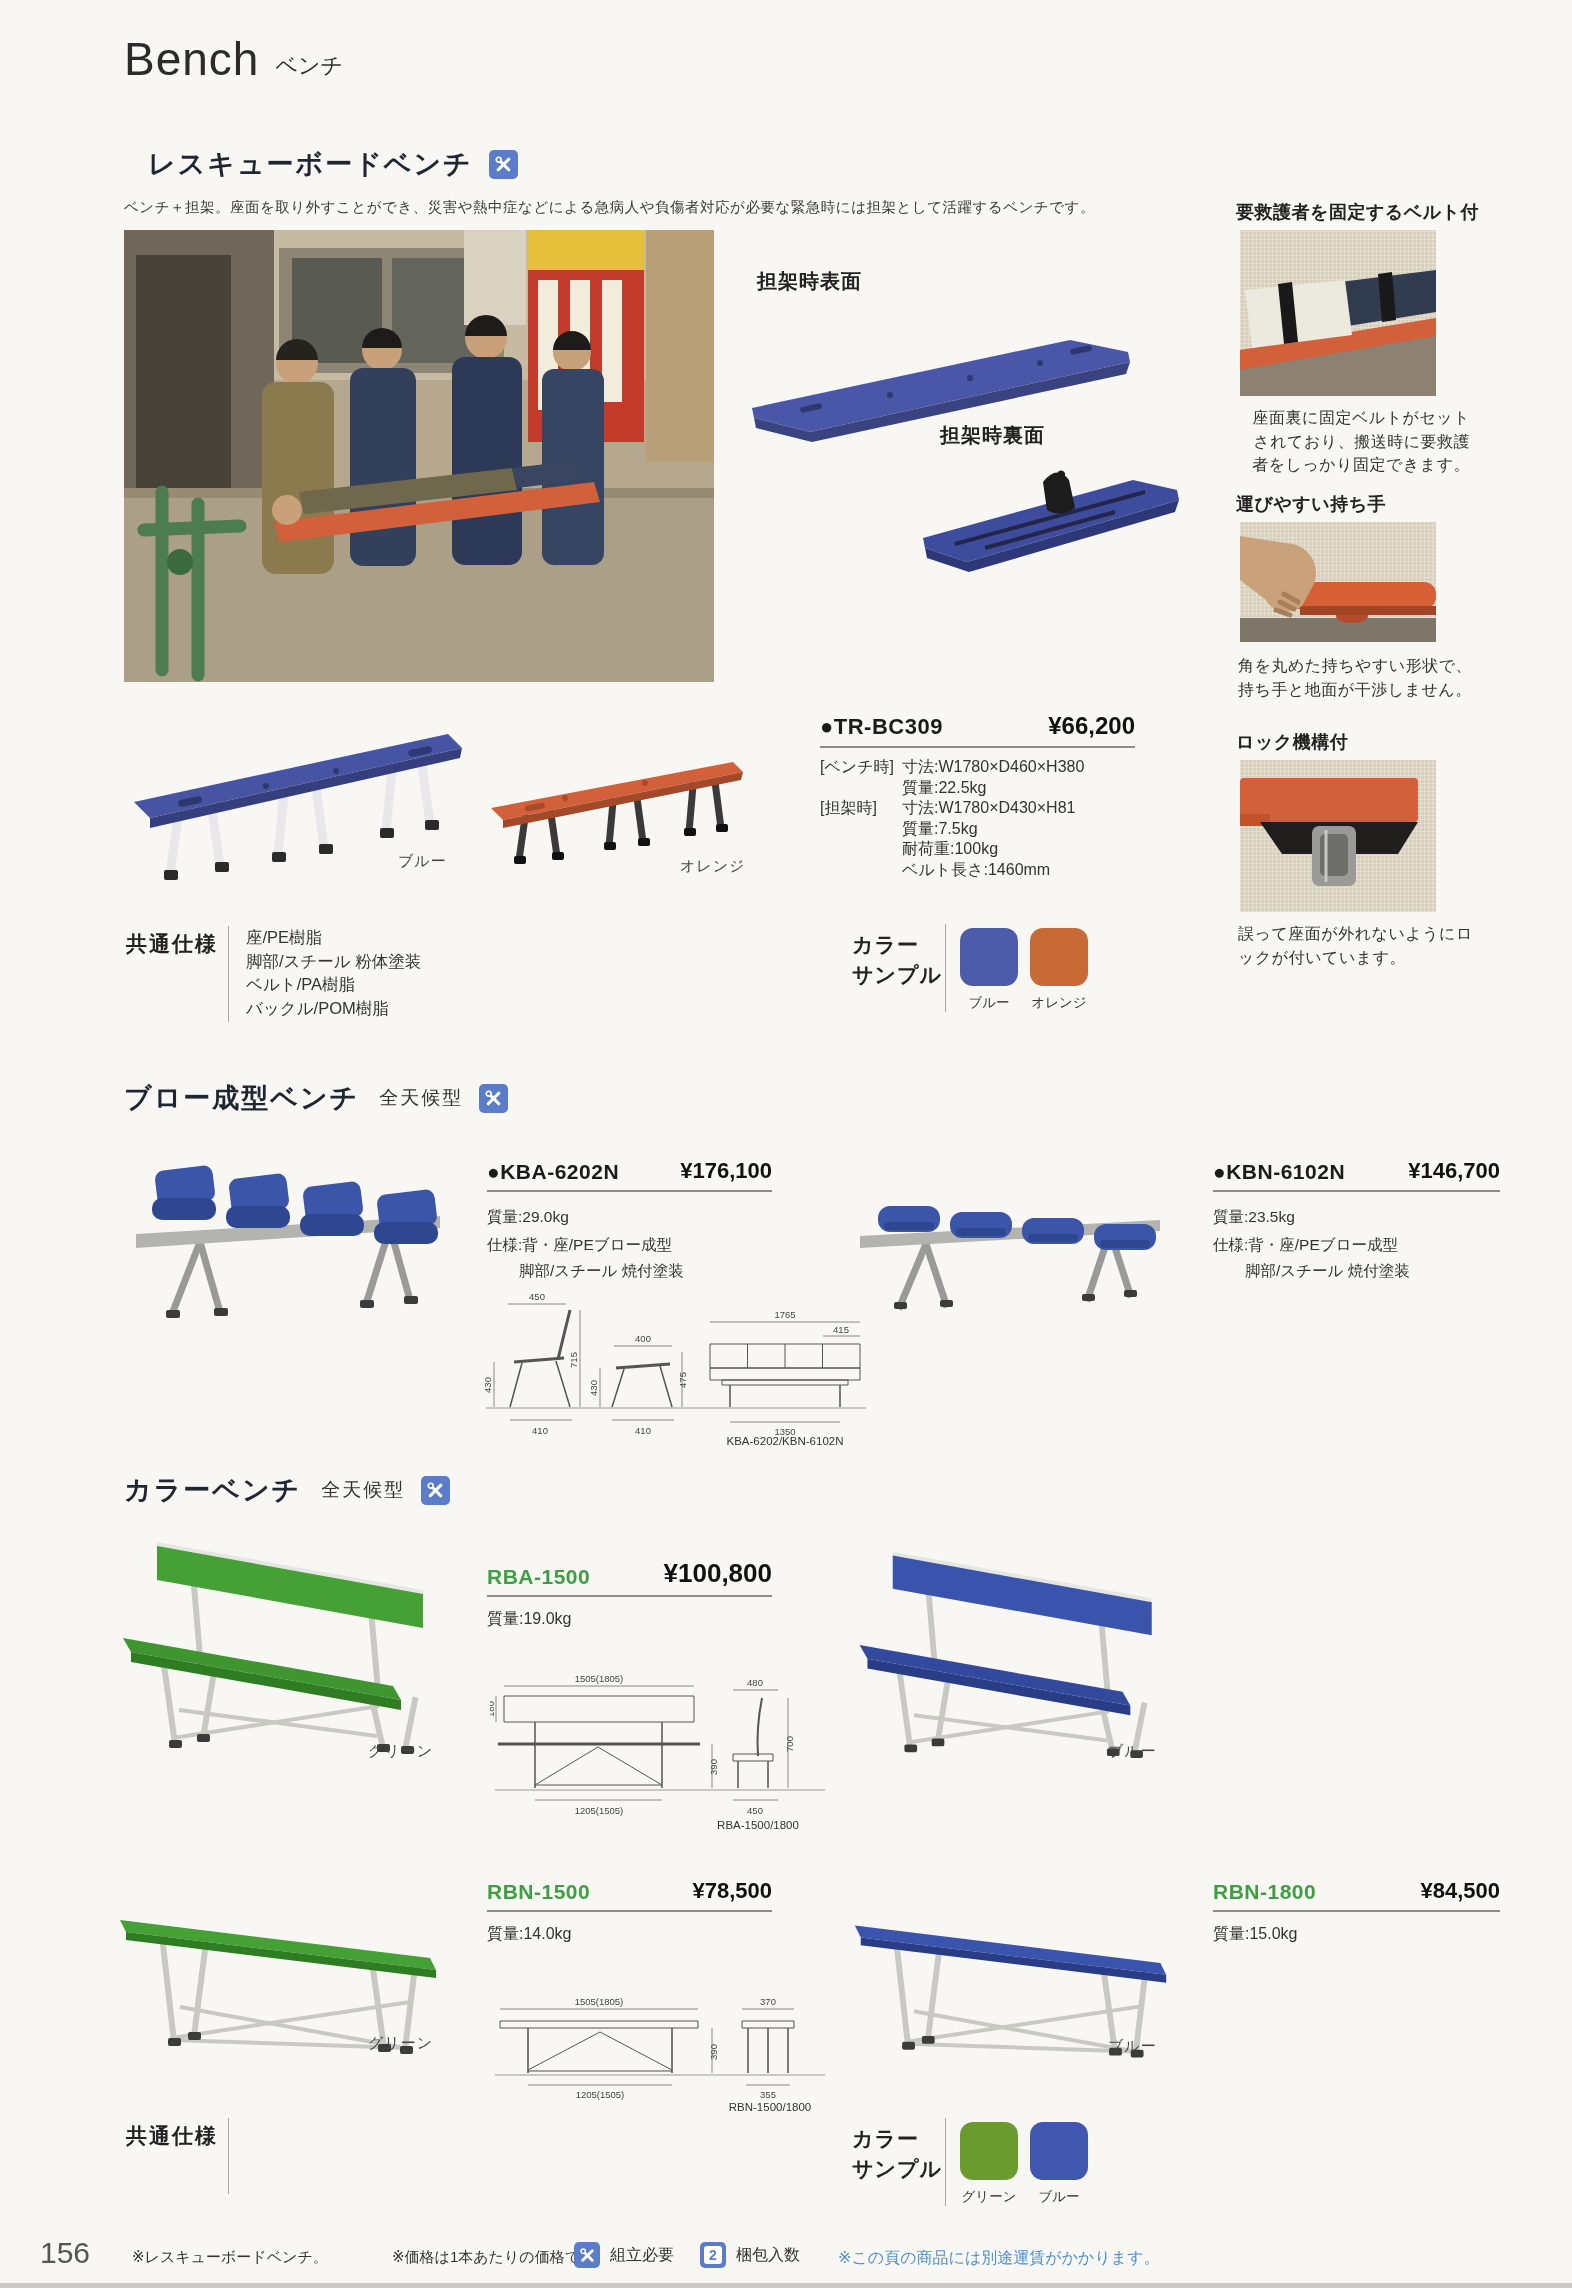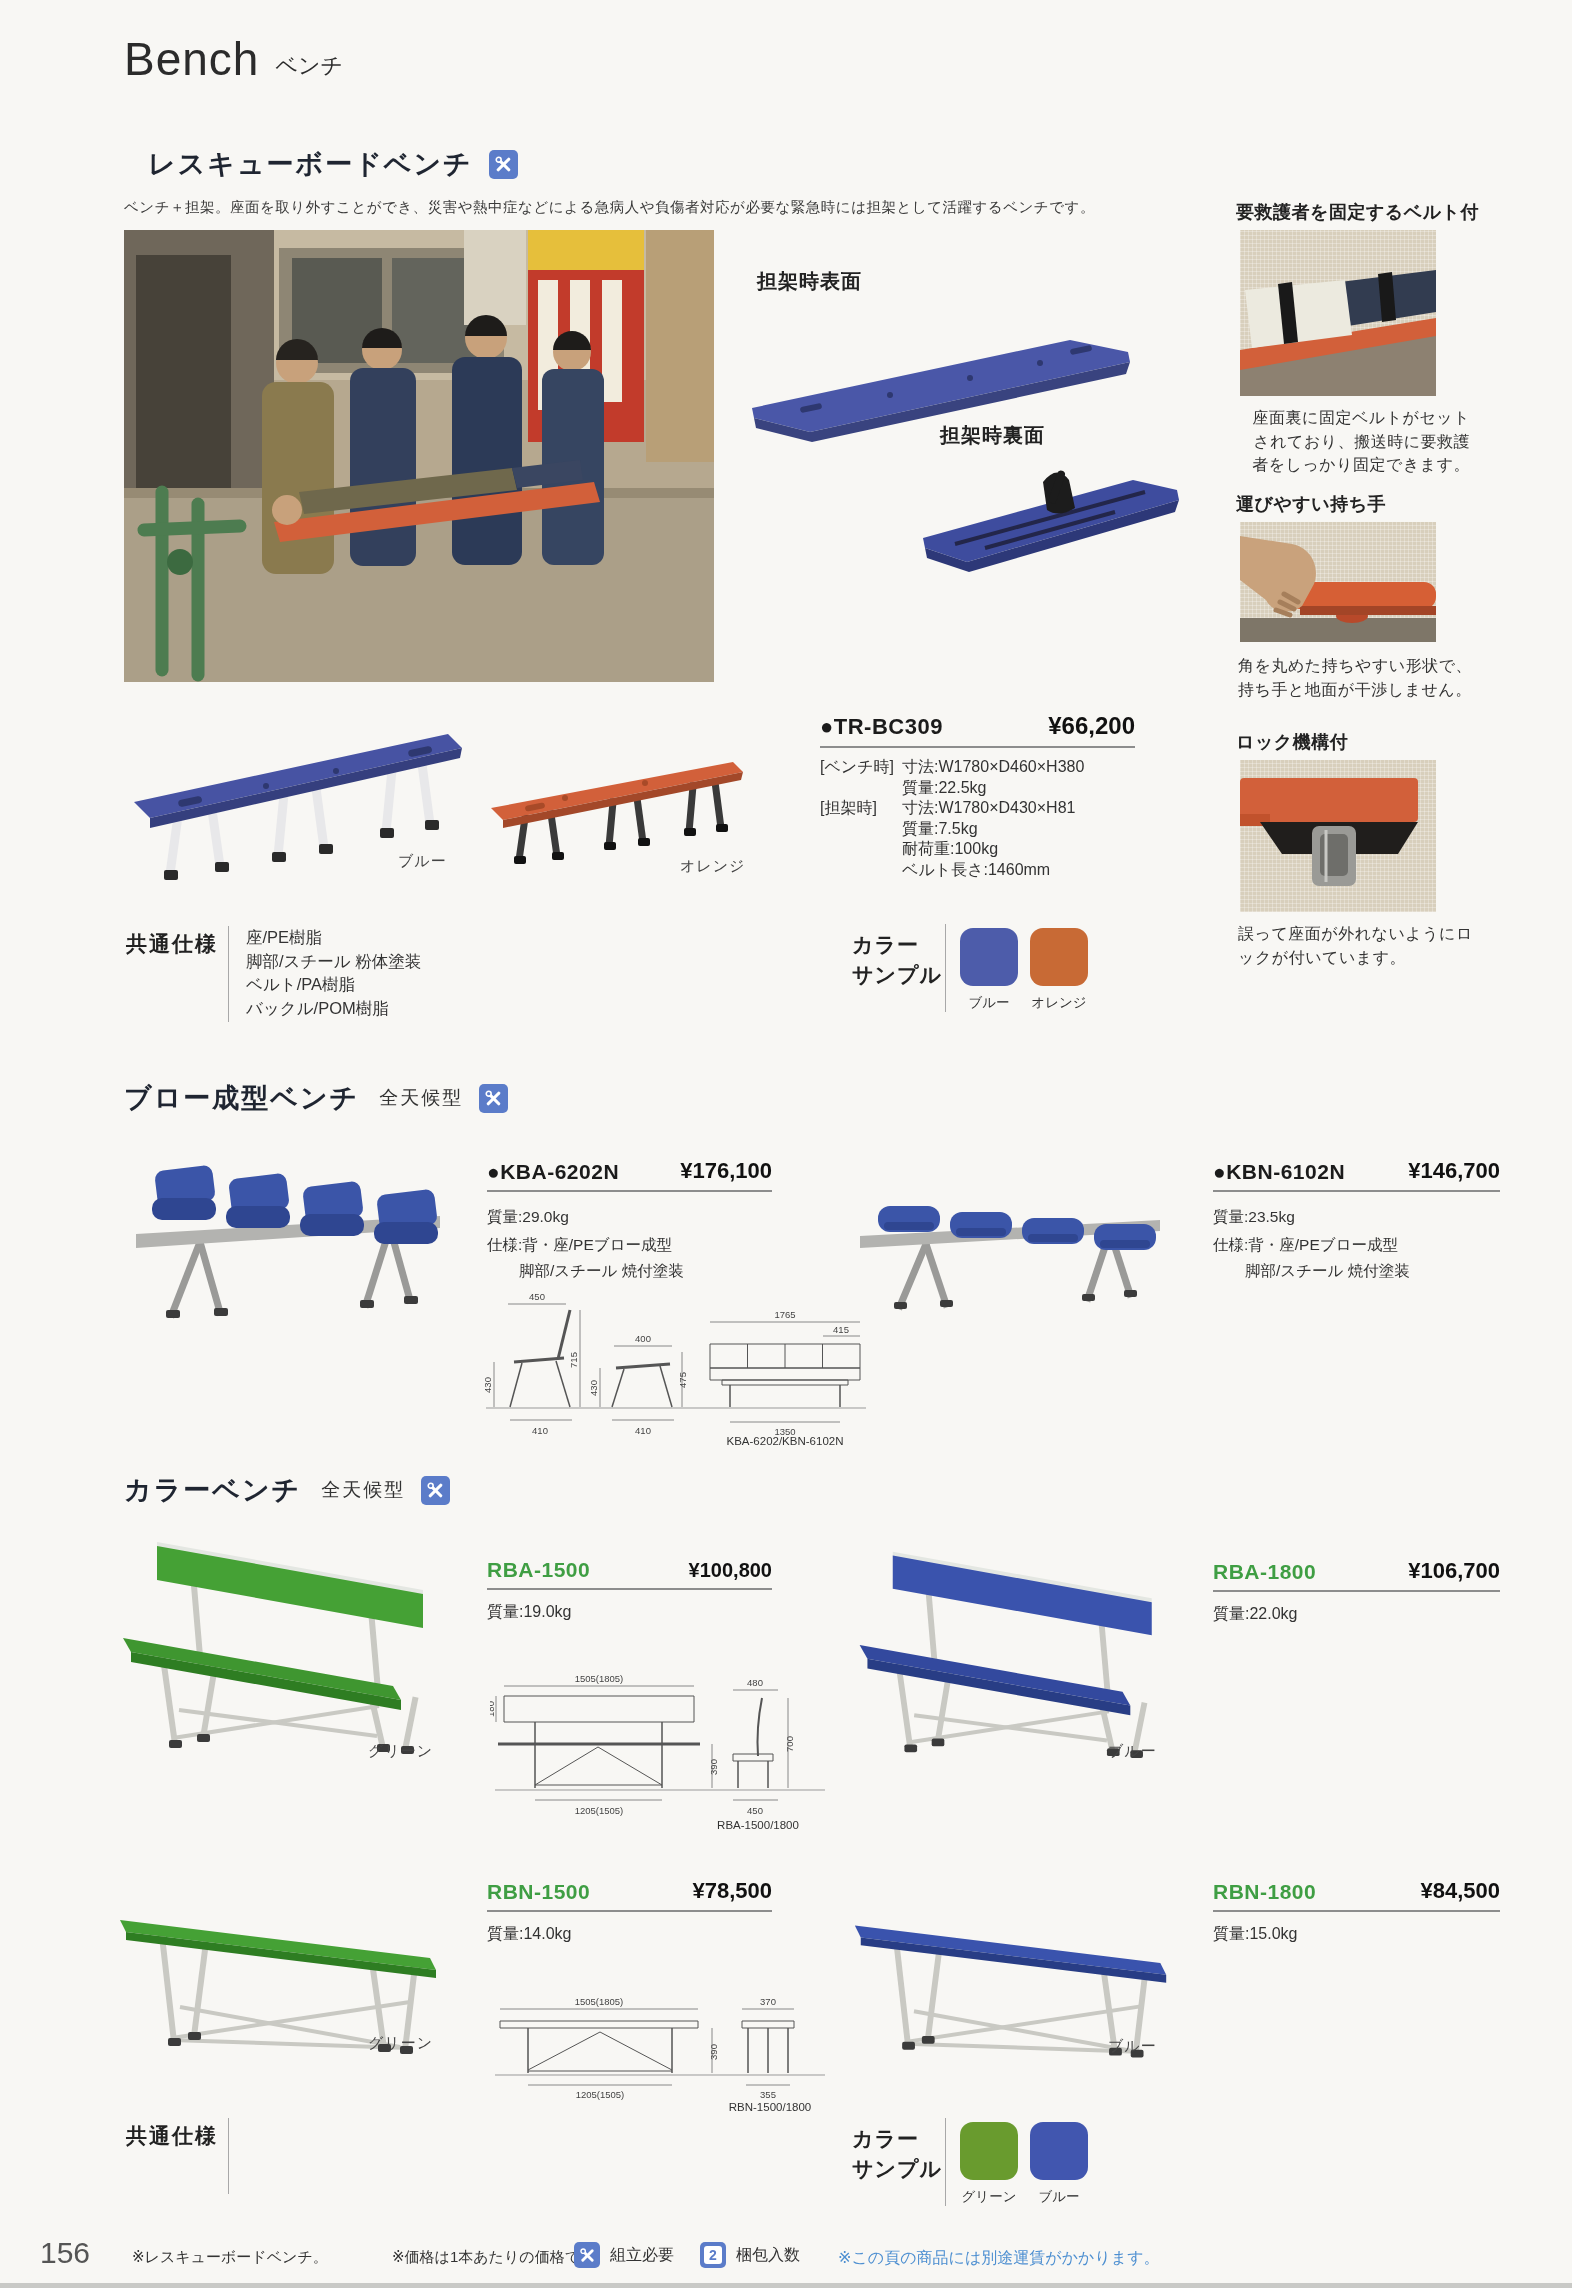--- a/index.html
+++ b/index.html
@@ -499,21 +499,21 @@
         <rect x="262" y="216" width="13" height="8" rx="2"></rect>
           <rect x="286" y="218" width="13" height="8" rx="2"></rect>
       </g>
     </svg>
   </div>
   <div class="abs color-name" style="left:368px;top:1742px;">グリーン</div>
 
   <div class="abs" style="left:487px;top:1558px;width:285px;">
     <div class="prod-head">
       <span class="prod-code green" style="font-size:21px;">RBA-1500</span>
-      <span class="prod-price" style="font-size:20px;margin-left:20px;">¥100,800</span>
+      <span class="prod-price" style="font-size:26px;margin-left:20px;">¥100,800</span>
     </div>
     <div class="weight-line" style="margin-top:12px;">質量:19.0kg</div>
   </div>
 
   <div class="abs dim-svg" style="left:490px;top:1668px;">
     <svg width="340" height="165" viewBox="0 0 340 165">
       <line x1="5" y1="122" x2="335" y2="122" stroke="#999"></line>
       <rect x="14" y="28" width="190" height="26" fill="none" stroke="#555"></rect>
       <line x1="45" y1="54" x2="45" y2="120" stroke="#555" stroke-width="1.5"></line>
       <line x1="172" y1="54" x2="172" y2="120" stroke="#555" stroke-width="1.5"></line>
@@ -564,27 +564,20 @@
       <g fill="#3b3b3b">
         <rect x="54" y="212" width="13" height="8" rx="2"></rect>
           <rect x="82" y="206" width="13" height="8" rx="2"></rect>
         <rect x="262" y="216" width="13" height="8" rx="2"></rect>
           <rect x="286" y="218" width="13" height="8" rx="2"></rect>
       </g>
     </svg>
   </div>
   <div class="abs color-name" style="left:1108px;top:1742px;">ブルー</div>
 
-  <div class="abs" style="left:1213px;top:1558px;width:287px;">
-    <div class="prod-head">
-      <span class="prod-code green" style="font-size:21px;">RBA-1800</span>
-      <span class="prod-price" style="font-size:22px;">¥106,700</span>
-    </div>
-    <div class="weight-line" style="margin-top:12px;">質量:22.0kg</div>
-  </div>
 
   <div class="abs" style="left:110px;top:1862px;">
     <svg width="340" height="192" viewBox="0 0 340 192">
       <g stroke="#c9c9c3" stroke-width="6" stroke-linecap="square">
         <line x1="52" y1="74" x2="64" y2="180"></line>
           <line x1="96" y1="80" x2="84" y2="174"></line>
         <line x1="262" y1="100" x2="274" y2="186"></line>
           <line x1="305" y1="104" x2="295" y2="188"></line>
       </g>
       <g stroke="#c9c9c3" stroke-width="4">

